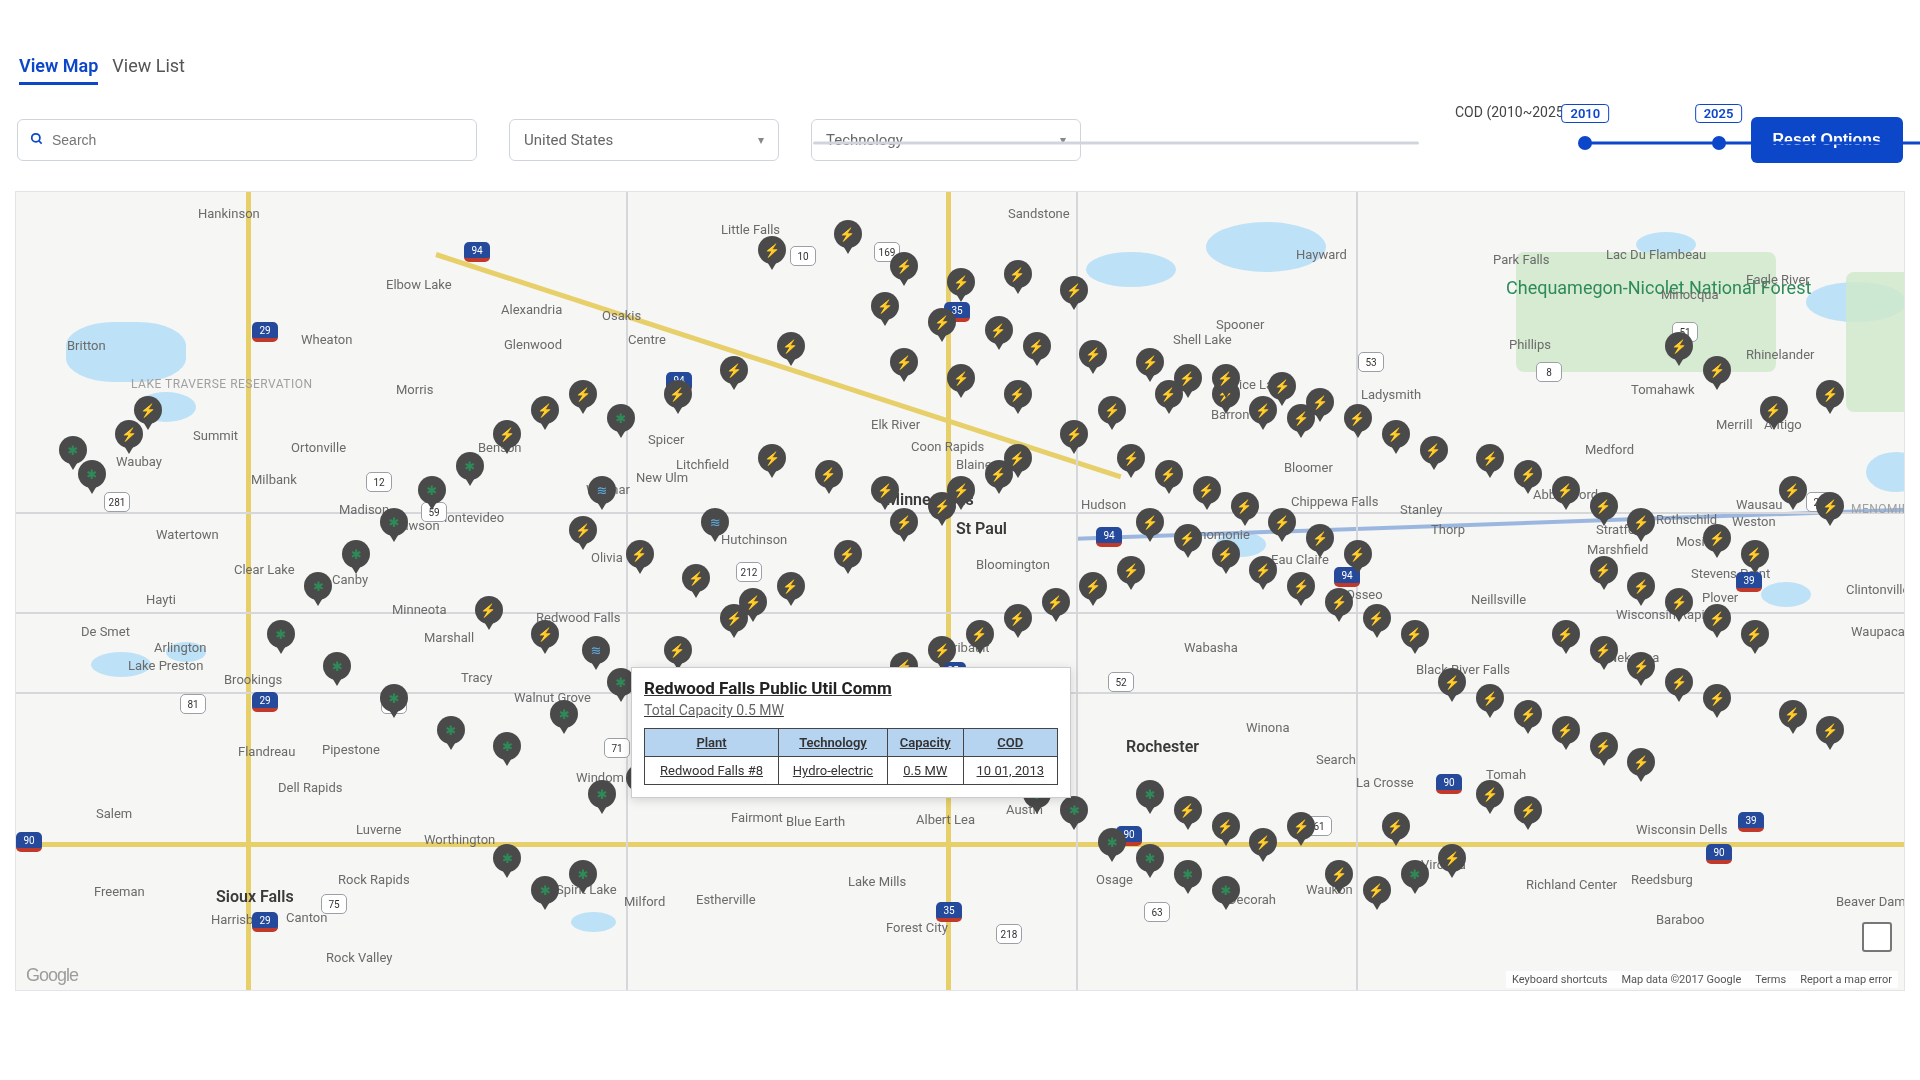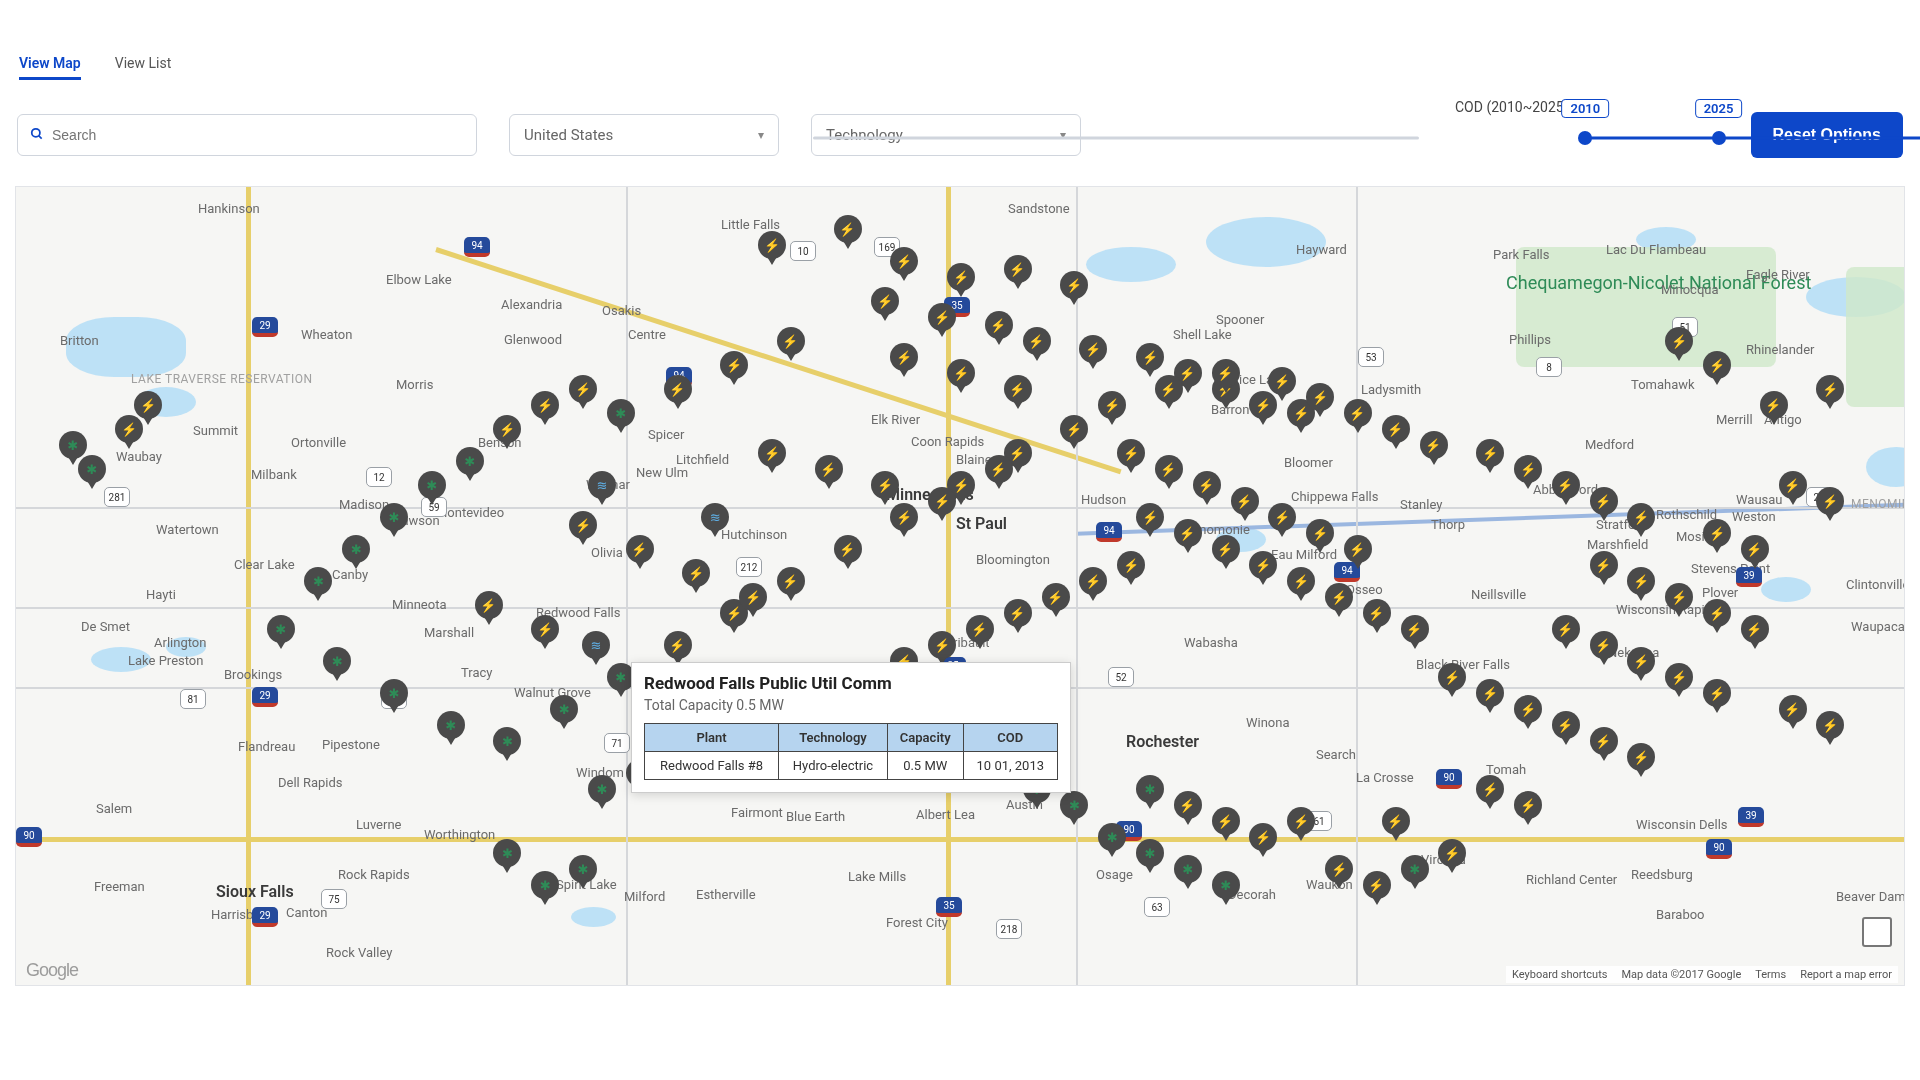--- a/index.html
+++ b/index.html
@@ -12,22 +12,22 @@
     color: #333;
     position: relative;
   }
   .canvas {
     position: absolute;
     left: 15px; top: 55px; right: 15px;
   }
   
   .tabs {
     display: flex;
-    gap: 34px;
-    font-size: 14px;
+    gap: 14px;
+    font-size: 18px;
     padding: 0 4px 8px 4px;
   }
   .tab {
     cursor: pointer;
     color: #555;
     padding-bottom: 6px;
   }
   .tab.active {
     color: #0d47c9;
     border-bottom: 3px solid #0d47c9;
@@ -146,21 +146,21 @@
   
   .popup {
     position: absolute;
     left: 615px; top: 475px;
     width: 440px;
     background: #fff;
     border: 1px solid #ccc;
     box-shadow: 0 2px 10px rgba(0,0,0,.15);
     z-index: 50;
   }
-  .popup-pad { padding: 10px 12px 12px 12px; }
+  .popup-pad { padding: 10px 12px 12px 12px; text-decoration: underline; }
   .popup h3 { font-size: 17px; font-weight: 700; color: #222; }
   .popup .sub { font-size: 14px; color: #666; margin-top: 4px; }
   .popup-table {
     width: 100%; border-collapse: collapse; margin-top: 10px; font-size: 13px;
   }
   .popup-table th, .popup-table td {
     border: 1px solid #444; padding: 6px 8px; text-align: center;
   }
   .popup-table th { background: #b6d4ef; font-weight: 600; }
 
@@ -265,21 +265,21 @@
       <div class="gray" style="left:610px;top:0;width:2px;height:800px"></div>
       <div class="gray" style="left:1060px;top:0;width:2px;height:800px"></div>
       <div class="gray" style="left:1340px;top:0;width:2px;height:800px"></div>
     </div>
 
     <div class="labels">
       <span class="big" style="left:870px;top:298px">Minneapolis</span>
       <span class="big" style="left:940px;top:327px">St Paul</span>
       <span class="big" style="left:200px;top:695px">Sioux Falls</span>
       <span class="big" style="left:1110px;top:545px">Rochester</span>
-      <span style="left:1255px;top:360px">Eau Milford</span>
+      <span style="left:1255px;top:360px">Eau Claire</span>
       <span class="park" style="left:1490px;top:85px">Chequamegon-Nicolet National Forest</span>
       <span class="reserv" style="left:115px;top:185px">LAKE TRAVERSE RESERVATION</span>
       <span class="reserv" style="left:1835px;top:310px">MENOMINEE RESERVATION</span>
       <span style="left:570px;top:290px">Willmar</span>
       <span style="left:855px;top:225px">Elk River</span>
       <span style="left:485px;top:110px">Alexandria</span>
       <span style="left:1200px;top:125px">Spooner</span>
       <span style="left:1280px;top:55px">Hayward</span>
       <span style="left:1215px;top:185px">Rice Lake</span>
       <span style="left:520px;top:418px">Redwood Falls</span>
@@ -351,21 +351,21 @@
       <span style="left:940px;top:265px">Blaine</span>
       <span style="left:235px;top:280px">Milbank</span>
       <span style="left:380px;top:190px">Morris</span>
       <span style="left:462px;top:248px">Benson</span>
       <span style="left:575px;top:358px">Olivia</span>
       <span style="left:488px;top:145px">Glenwood</span>
       <span style="left:992px;top:14px">Sandstone</span>
       <span style="left:182px;top:14px">Hankinson</span>
       <span style="left:370px;top:85px">Elbow Lake</span>
       <span style="left:285px;top:140px">Wheaton</span>
-      <span style="left:44px;top:146px">Britton</span>
+      <span style="left:51px;top:146px">Britton</span>
       <span style="left:177px;top:236px">Summit</span>
       <span style="left:100px;top:262px">Waubay</span>
       <span style="left:275px;top:248px">Ortonville</span>
       <span style="left:377px;top:326px">Dawson</span>
       <span style="left:316px;top:380px">Canby</span>
       <span style="left:218px;top:370px">Clear Lake</span>
       <span style="left:130px;top:400px">Hayti</span>
       <span style="left:65px;top:432px">De Smet</span>
       <span style="left:138px;top:448px">Arlington</span>
       <span style="left:112px;top:466px">Lake Preston</span>

